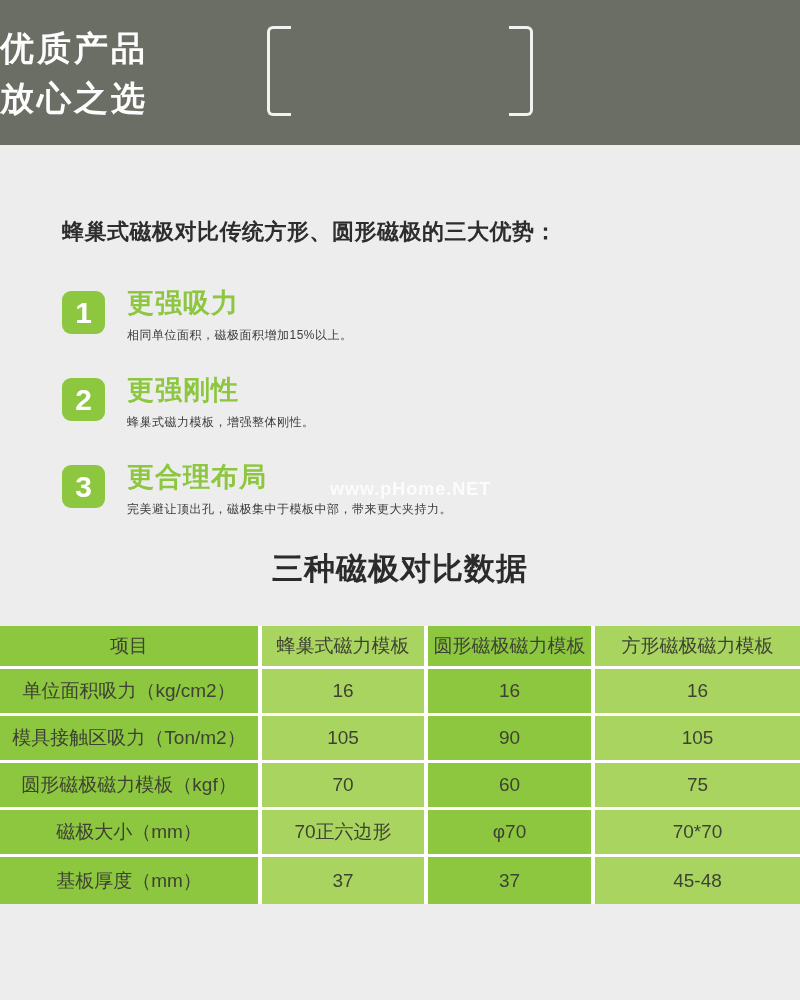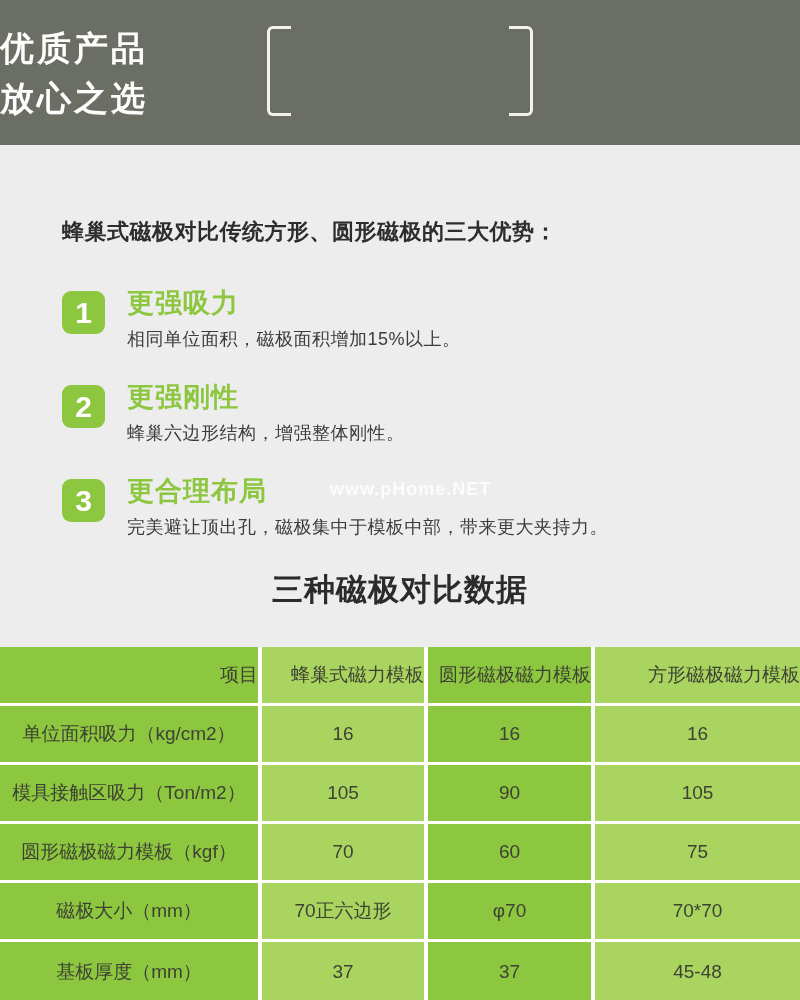--- a/index.html
+++ b/index.html
@@ -24,38 +24,38 @@
   .advantages { padding:72px 62px 0 62px; }
   .adv-heading { font-size:22px; font-weight:bold; color:#2d2d2d; margin-bottom:40px; letter-spacing:0.5px; }
   .item { display:flex; align-items:flex-start; margin-bottom:30px; }
   .badge {
     width:43px; height:43px; flex:0 0 43px; background:#8dc63f; border-radius:9px;
     display:flex; align-items:center; justify-content:center;
     color:#fff; font-size:30px; font-weight:bold; margin-top:4px;
   }
   .item-text { margin-left:22px; }
   .item-title { color:#8dc63f; font-size:27px; font-weight:bold; line-height:32px; letter-spacing:1px; }
-  .item-desc { color:#3c3c3c; font-size:18px; margin-top:8px; letter-spacing:0.5px; }
+  .item-desc { color:#3c3c3c; font-size:12px; margin-top:8px; letter-spacing:0.5px; }
   
   .watermark {
     position:absolute; left:330px; top:479px;
     color:rgba(255,255,255,0.8); font-size:18px; font-weight:bold; letter-spacing:1px;
   }
   
   .section-title { text-align:center; font-size:31px; font-weight:bold; color:#2b2b2b; margin:22px 0 36px 0; letter-spacing:1px; }
   table.cmp { width:800px; border-collapse:separate; border-spacing:0; table-layout:fixed; }
   table.cmp col.c1 { width:262px; } table.cmp col.c2 { width:166px; }
   table.cmp col.c3 { width:167px; } table.cmp col.c4 { width:205px; }
   table.cmp th, table.cmp td {
     text-align:center; vertical-align:middle;
     font-size:19px; font-weight:normal; color:#3d4233;
     border-bottom:3px solid #fff;
   }
-  table.cmp th { height:59px;text-align:right; }
-  table.cmp td { height:59px; }
+  table.cmp th { height:43px; }
+  table.cmp td { height:47px; }
   table.cmp .gap { border-right:4px solid #fff; }
   table.cmp tr:last-child th, table.cmp tr:last-child td { border-bottom:none; }
   .col-dark  { background:#8dc63f; }
   .col-light { background:#a9d45f;margin-left:24px; }
 </style>
 </head>
 <body>
 
 <div class="header">
   <span class="bracket left"></span>
@@ -72,21 +72,21 @@
     <div class="item-text">
       <div class="item-title">更强吸力</div>
       <div class="item-desc">相同单位面积，磁极面积增加15%以上。</div>
     </div>
   </div>
 
   <div class="item">
     <div class="badge">2</div>
     <div class="item-text">
       <div class="item-title">更强刚性</div>
-      <div class="item-desc">蜂巢六边形结构，增强整体刚性。</div>
+      <div class="item-desc">蜂巢式磁力模板，增强整体刚性。</div>
     </div>
   </div>
 
   <div class="item">
     <div class="badge">3</div>
     <div class="item-text">
       <div class="item-title">更合理布局</div>
       <div class="item-desc">完美避让顶出孔，磁极集中于模板中部，带来更大夹持力。</div>
     </div>
   </div>

